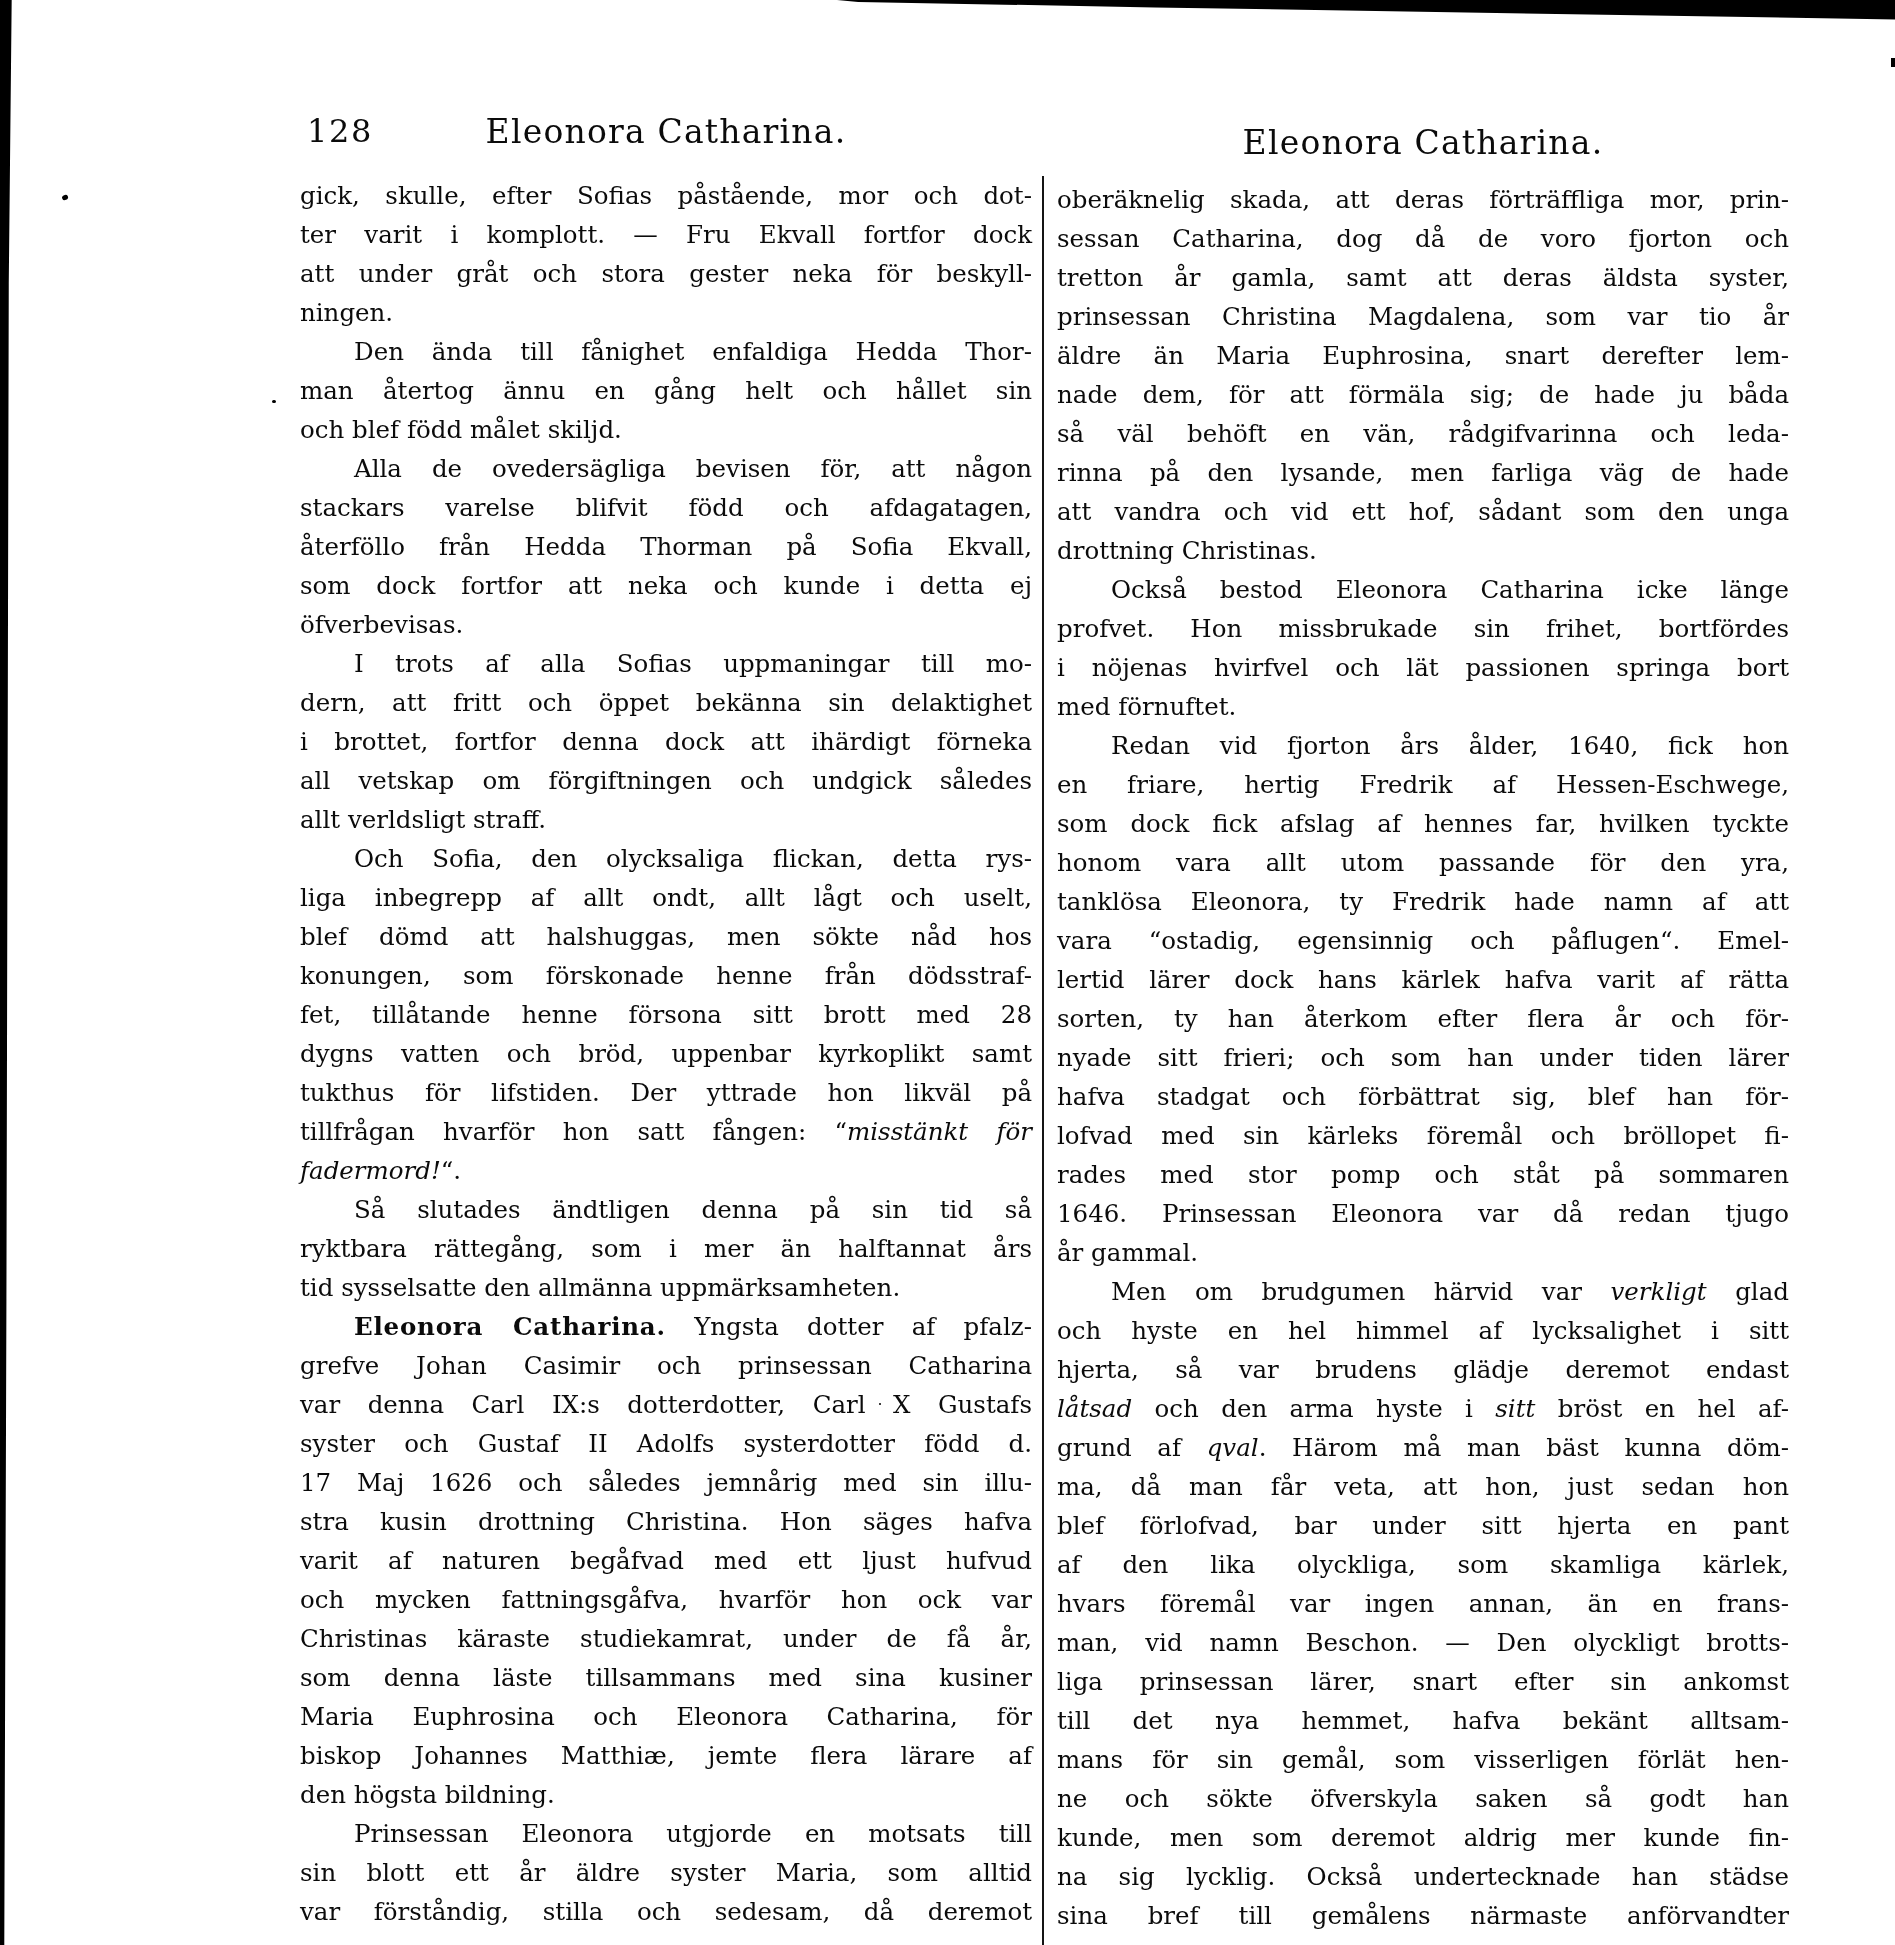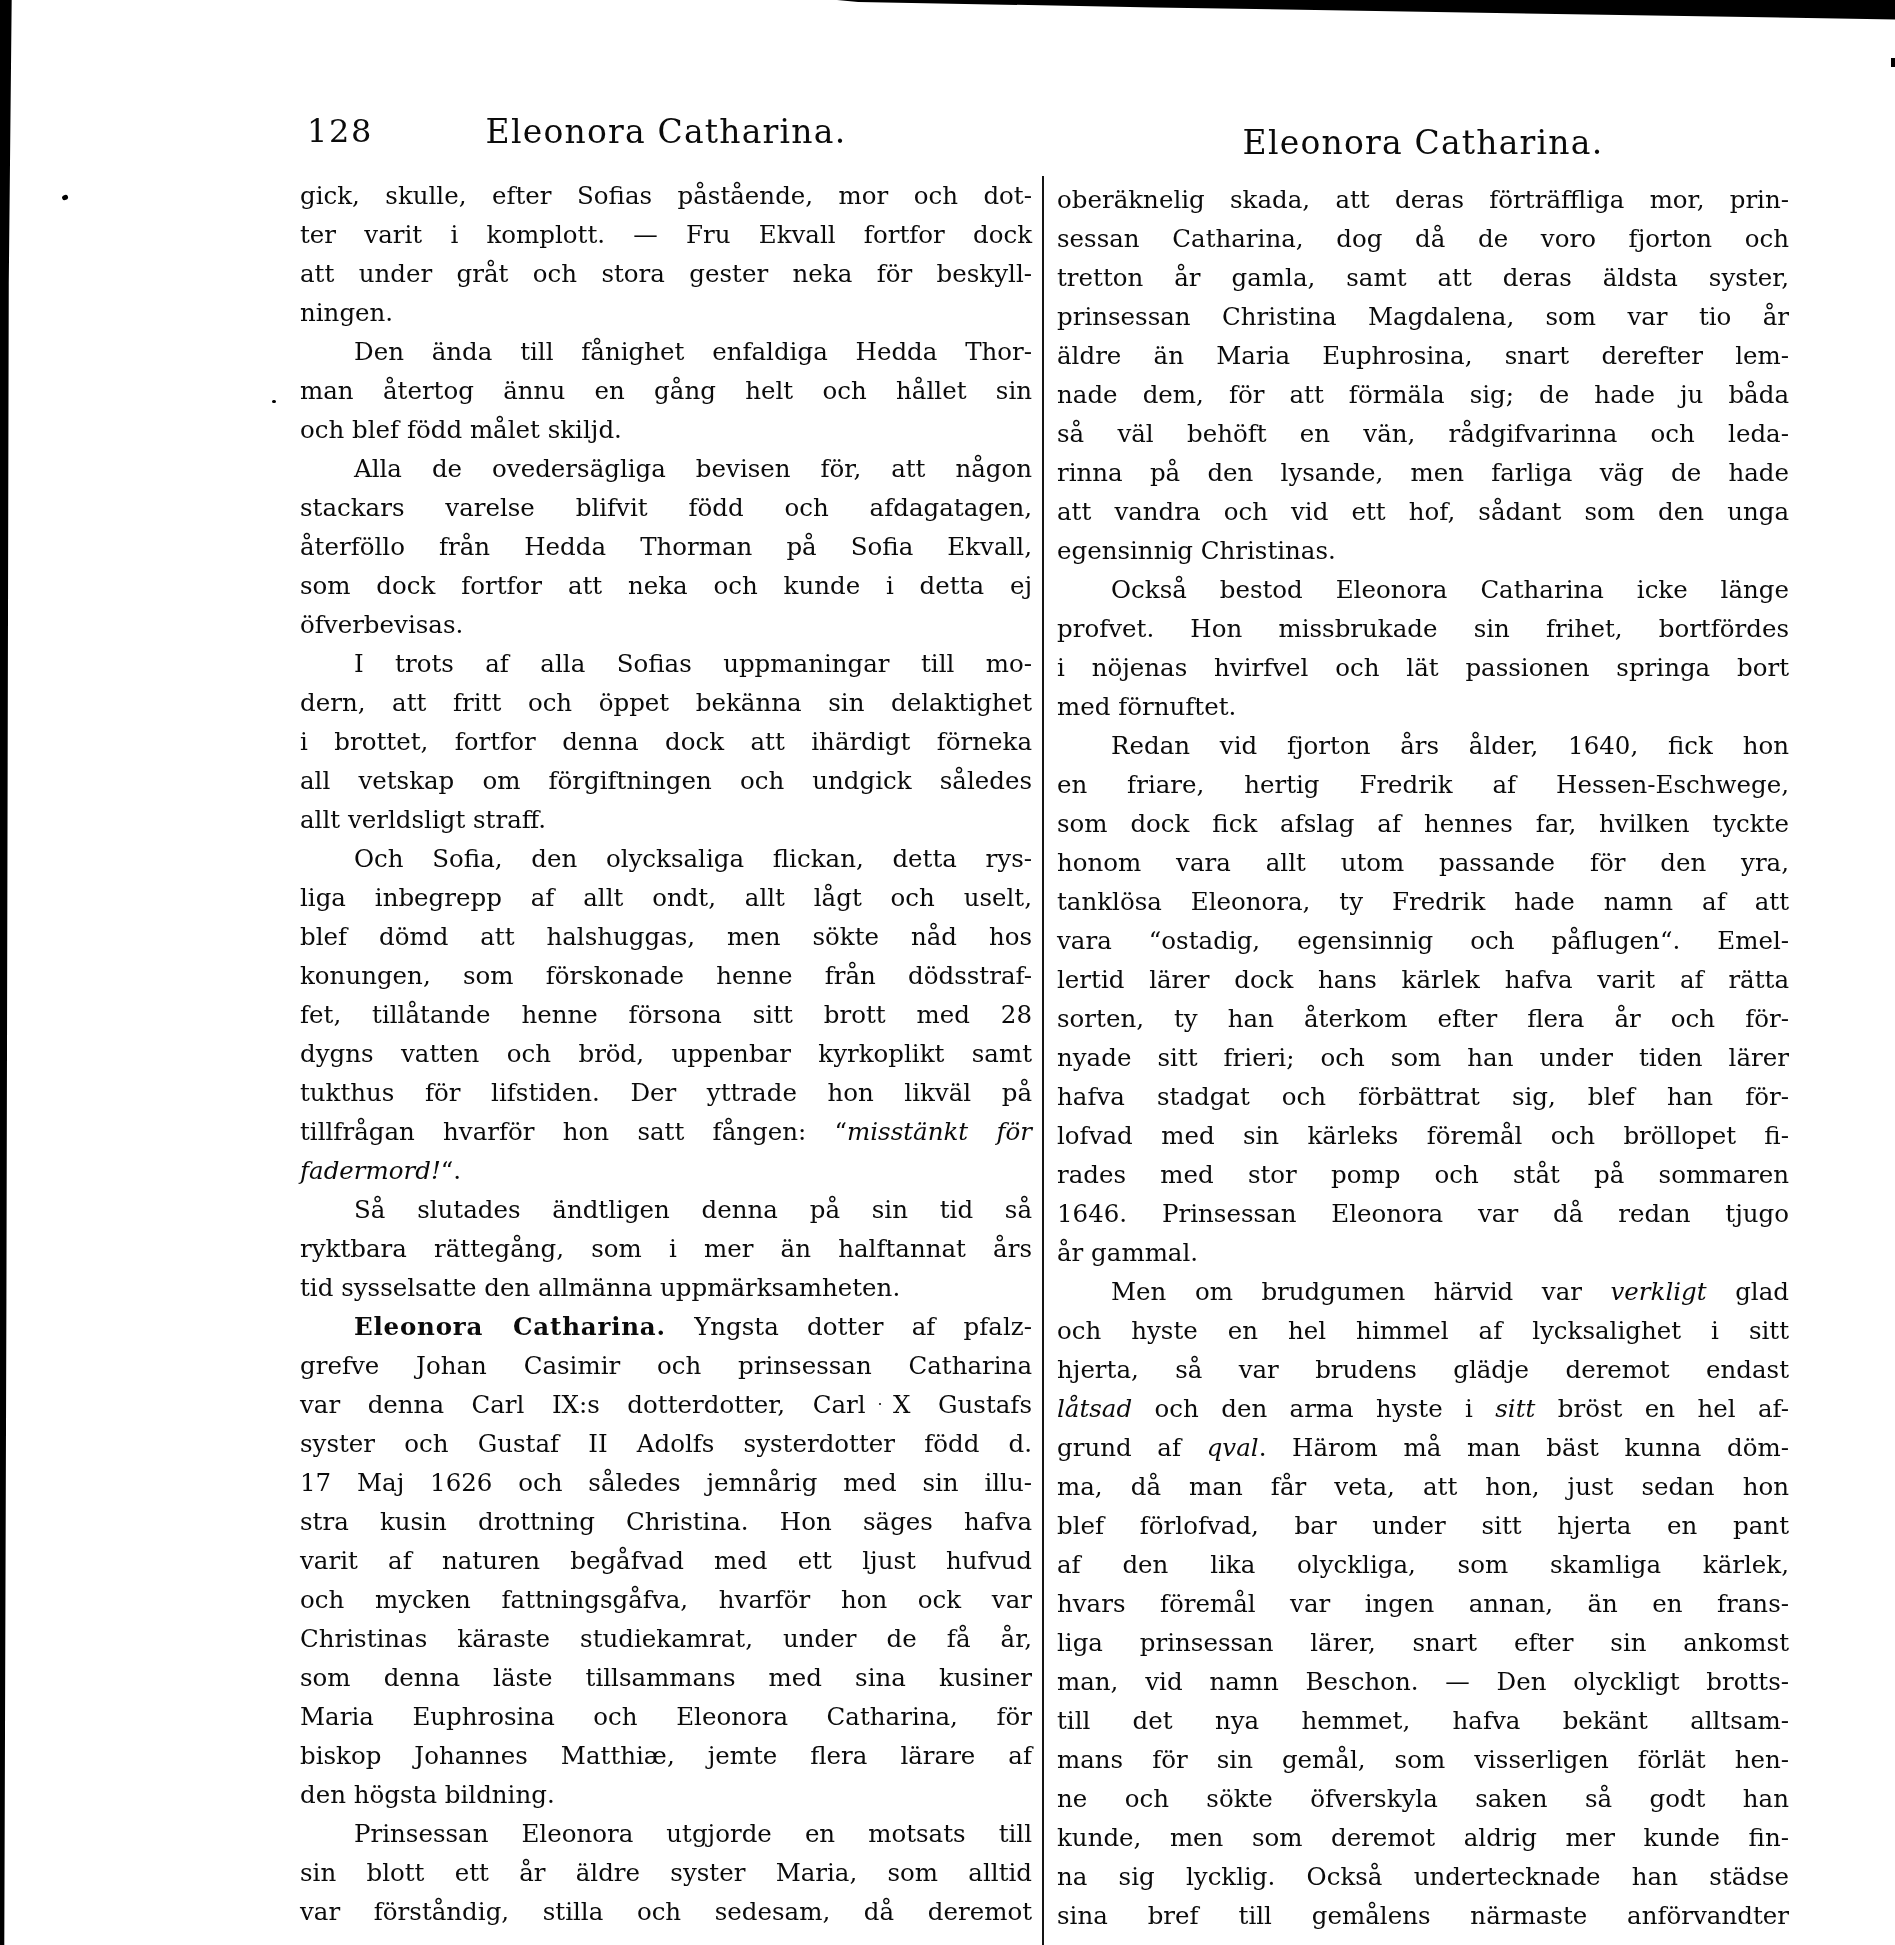--- a/index.html
+++ b/index.html
@@ -168,21 +168,21 @@
 <div class="text-column right">
     <div class="line">oberäknelig skada, att deras förträffliga mor, prin-</div>
     <div class="line">sessan Catharina, dog då de voro fjorton och</div>
     <div class="line">tretton år gamla, samt att deras äldsta syster,</div>
     <div class="line">prinsessan Christina Magdalena, som var tio år</div>
     <div class="line">äldre än Maria Euphrosina, snart derefter lem-</div>
     <div class="line">nade dem, för att förmäla sig; de hade ju båda</div>
     <div class="line">så väl behöft en vän, rådgifvarinna och leda-</div>
     <div class="line">rinna på den lysande, men farliga väg de hade</div>
     <div class="line">att vandra och vid ett hof, sådant som den unga</div>
-    <div class="line parend">egensinnig Christinas.</div>
+    <div class="line parend">drottning Christinas.</div>
     <div class="line indent">Också bestod Eleonora Catharina icke länge</div>
     <div class="line">profvet.  Hon missbrukade sin frihet, bortfördes</div>
     <div class="line">i nöjenas hvirfvel och lät passionen springa bort</div>
     <div class="line parend">med förnuftet.</div>
     <div class="line indent">Redan vid fjorton års ålder, 1640, fick hon</div>
     <div class="line">en friare, hertig Fredrik af Hessen-Eschwege,</div>
     <div class="line">som dock fick afslag af hennes far, hvilken tyckte</div>
     <div class="line">honom vara allt utom passande för den yra,</div>
     <div class="line">tanklösa Eleonora, ty Fredrik hade namn af att</div>
     <div class="line">vara “ostadig, egensinnig och påflugen“.  Emel-</div>
@@ -196,22 +196,22 @@
     <div class="line parend">år gammal.</div>
     <div class="line indent">Men om brudgumen härvid var <i>verkligt</i> glad</div>
     <div class="line">och hyste en hel himmel af lycksalighet i sitt</div>
     <div class="line">hjerta, så var brudens glädje deremot endast</div>
     <div class="line"><i>låtsad</i> och den arma hyste i <i>sitt</i> bröst en hel af-</div>
     <div class="line">grund af <i>qval</i>.  Härom må man bäst kunna döm-</div>
     <div class="line">ma, då man får veta, att hon, just sedan hon</div>
     <div class="line">blef förlofvad, bar under sitt hjerta en pant</div>
     <div class="line">af den lika olyckliga, som skamliga kärlek,</div>
     <div class="line">hvars föremål var ingen annan, än en frans-</div>
+    <div class="line">man, vid namn Beschon. — Den olyckligt brotts-</div>
     <div class="line">liga prinsessan lärer, snart efter sin ankomst</div>
-    <div class="line">man, vid namn Beschon. — Den olyckligt brotts-</div>
     <div class="line">till det nya hemmet, hafva bekänt alltsam-</div>
     <div class="line">mans för sin gemål, som visserligen förlät hen-</div>
     <div class="line">ne och sökte öfverskyla saken så godt han</div>
     <div class="line">kunde, men som deremot aldrig mer kunde fin-</div>
     <div class="line">na sig lycklig.  Också undertecknade han städse</div>
     <div class="line">sina bref till gemålens närmaste anförvandter</div>
   </div>
 
 
 </body></html>

